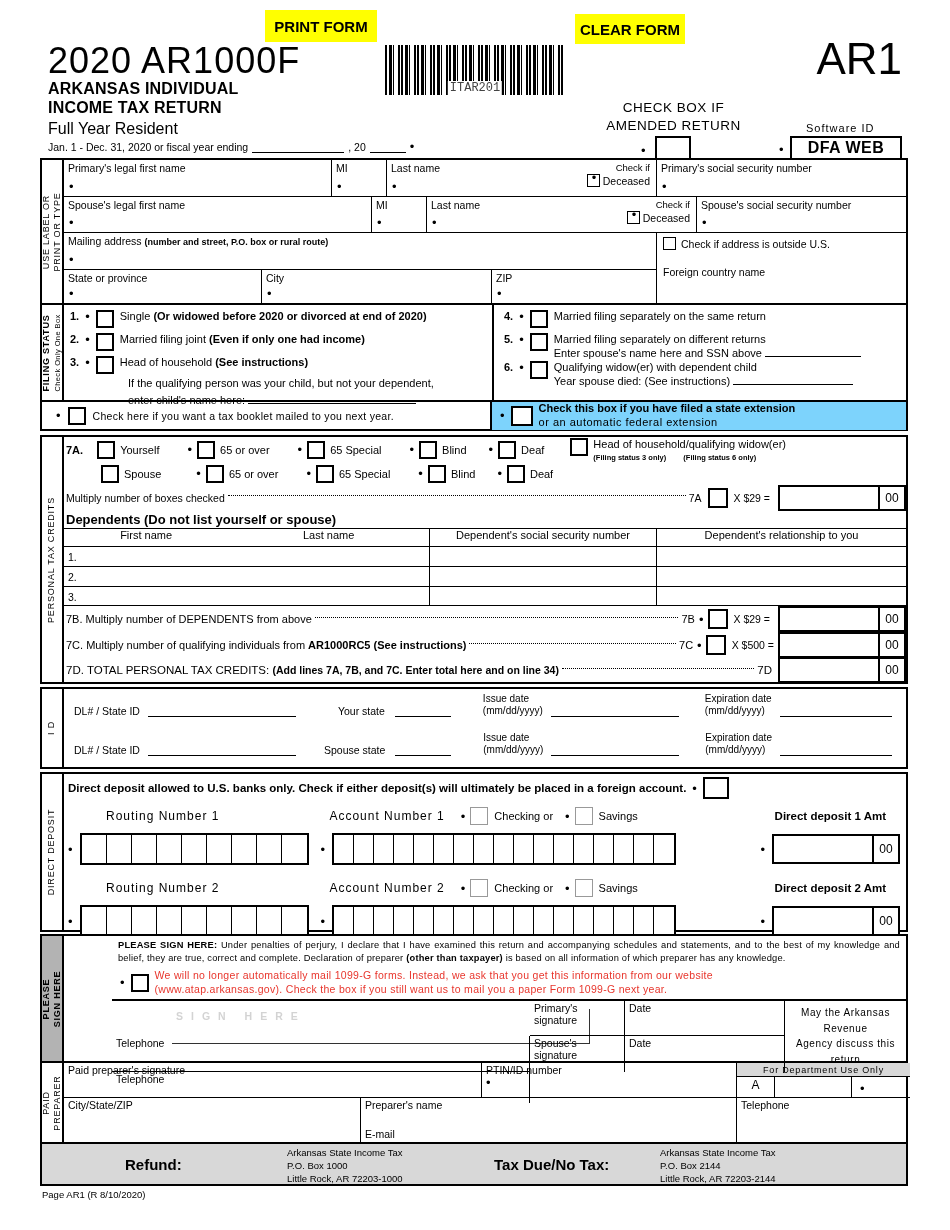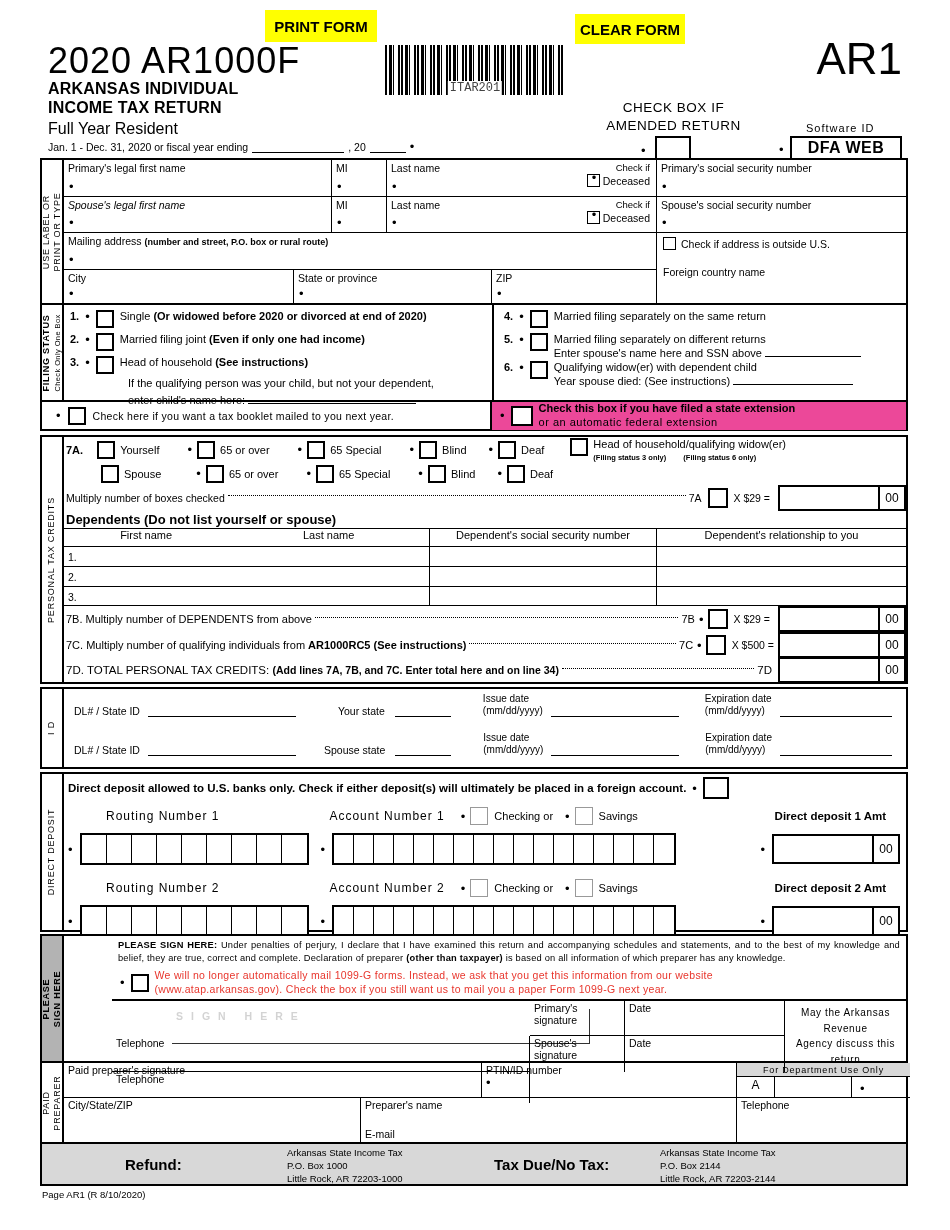--- a/index.html
+++ b/index.html
@@ -57,21 +57,21 @@
   .ncell .bu { position:absolute; left:5px; bottom:3px; }
   .checkif { position:absolute; right:6px; top:2px; text-align:right; font-size:9.5px; }
   .checkif .line2 { display:flex; align-items:center; gap:3px; margin-top:1px; font-size:10.5px; }
 
   
   .fs-item { display:flex; align-items:flex-start; gap:6px; font-size:11px; margin-bottom:5px; }
   .fs-item .num { font-weight:bold; font-size:11px; }
   .fs-note { font-weight:bold; }
   .fs-sub { font-size:11px; margin-left:58px; line-height:1.45; }
   .fs-bottom { display:flex; border-top:2px solid #000; }
-  .ext { background:#ec4899; }
+  .ext { background:#7dd3fc; }
 
   
   .crow { display:flex; align-items:center; padding-left:2px; font-size:11px; position:relative; }
   .ckitem { display:flex; align-items:center; gap:5px; }
   .amtbox { display:flex; border:2px solid #000; height:26px; background:#fff; }
   .amtbox .amt { width:98px; }
   .amtbox .cents { width:26px; border-left:2px solid #000; display:flex; align-items:center; justify-content:center; font-size:12px; }
   .deptable { border-top:1.5px solid #000; }
   .dhead, .drow { display:flex;justify-content:center; }
   .dhead > div, .drow > div { border-right:1.5px solid #000; }
@@ -184,21 +184,21 @@
             <span>Deceased</span>
             </div>
         </div>
       </div>
       <div class="ncell" style="flex:1;">
         <div class="lbl">Primary's social security number</div>
           <span class="bu"></span>
       </div>
     </div>
     <div class="nrow" style="height:36px;">
-      <div class="ncell" style="width:268px;font-style:italic;">
+      <div class="ncell" style="width:308px;">
         <div class="lbl">Spouse's legal first name</div>
           <span class="bu"></span>
       </div>
       <div class="ncell" style="width:55px;">
         <div class="lbl">MI</div>
           <span class="bu"></span>
       </div>
       <div class="ncell" style="width:270px;">
         <div class="lbl">Last name</div>
           <span class="bu"></span>
@@ -217,26 +217,26 @@
       </div>
     </div>
     <div style="display:flex; flex:1;">
       <div style="width:593px; display:flex; flex-direction:column; border-right:1.5px solid #000;">
         <div class="ncell" style="height:37px; border-right:none; border-bottom:1.5px solid #000;">
           <div class="lbl"><span>Mailing address</span>
             <b class="small">(number and street, P.O. box or rural route)</b></div>
           <span class="bu"></span>
         </div>
         <div style="display:flex; flex:1;">
+          <div class="ncell" style="width:198px;">
+            <div class="lbl">State or province</div>
+              <span class="bu"></span>
+          </div>
           <div class="ncell" style="width:230px;">
             <div class="lbl">City</div>
-              <span class="bu"></span>
-          </div>
-          <div class="ncell" style="width:198px;">
-            <div class="lbl">State or province</div>
               <span class="bu"></span>
           </div>
           <div class="ncell" style="flex:1; border-right:none;">
             <div class="lbl">ZIP</div>
               <span class="bu"></span>
           </div>
         </div>
       </div>
       <div style="flex:1; padding:4px 6px;">
         <div style="display:flex; align-items:center; gap:5px;">

